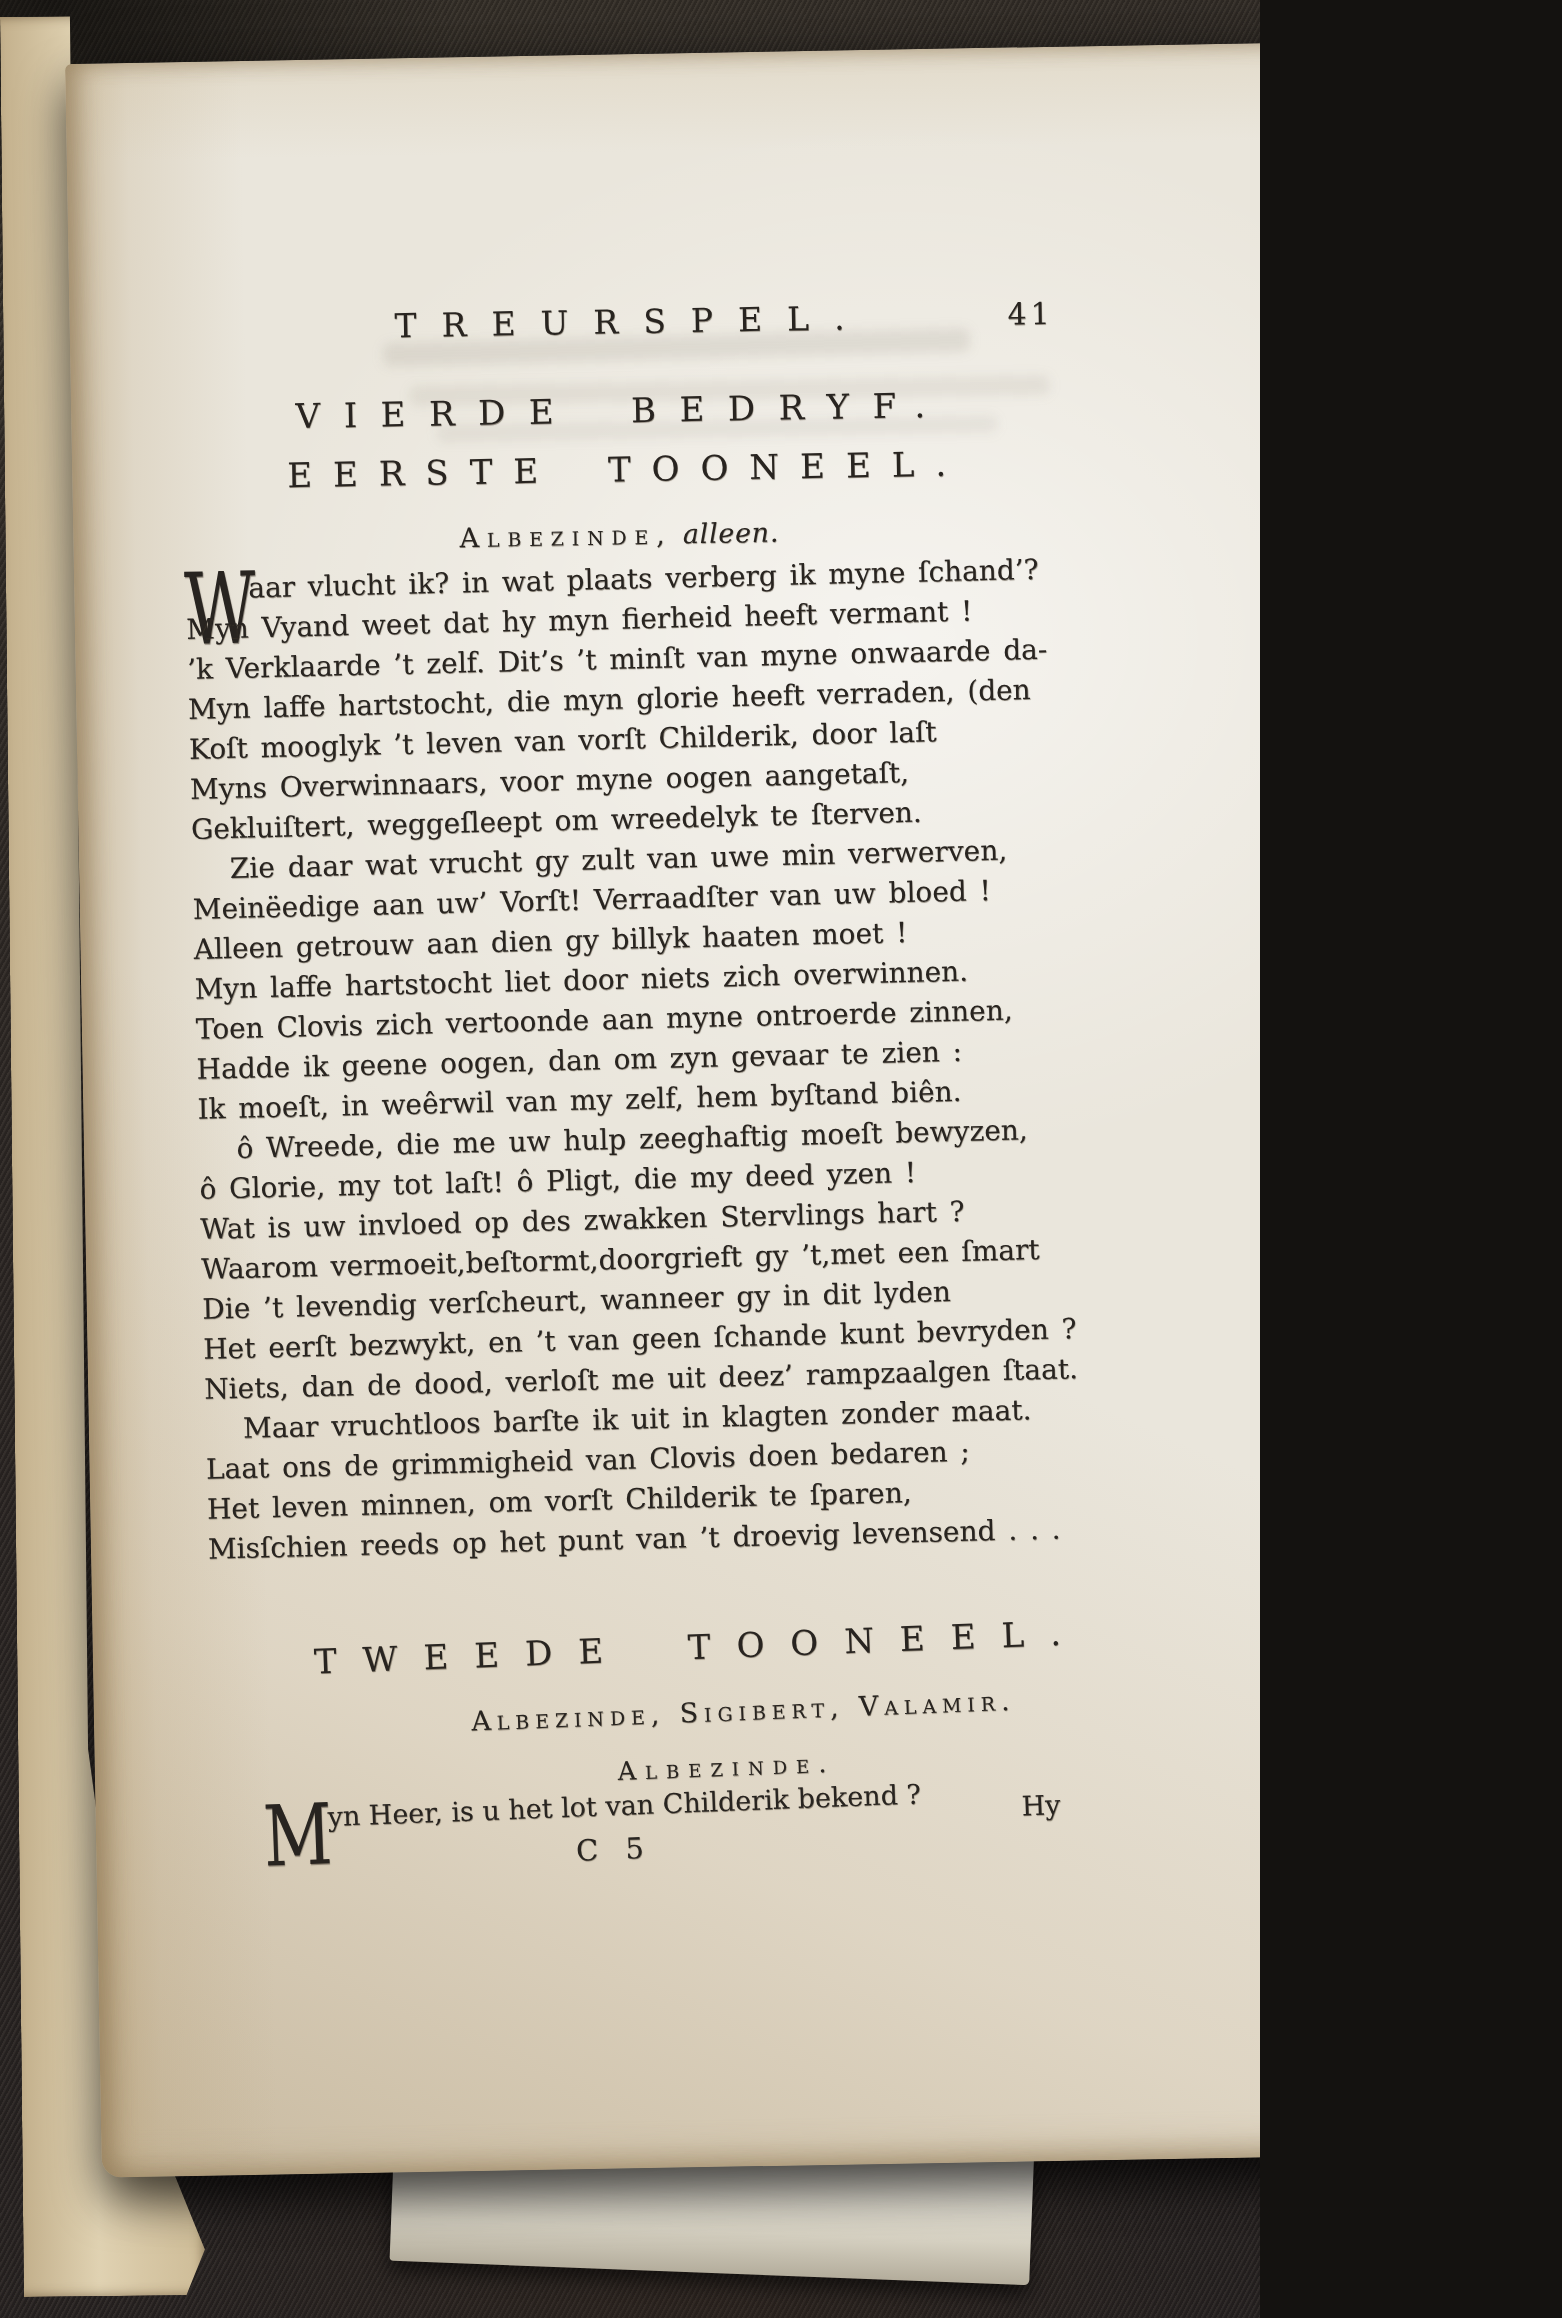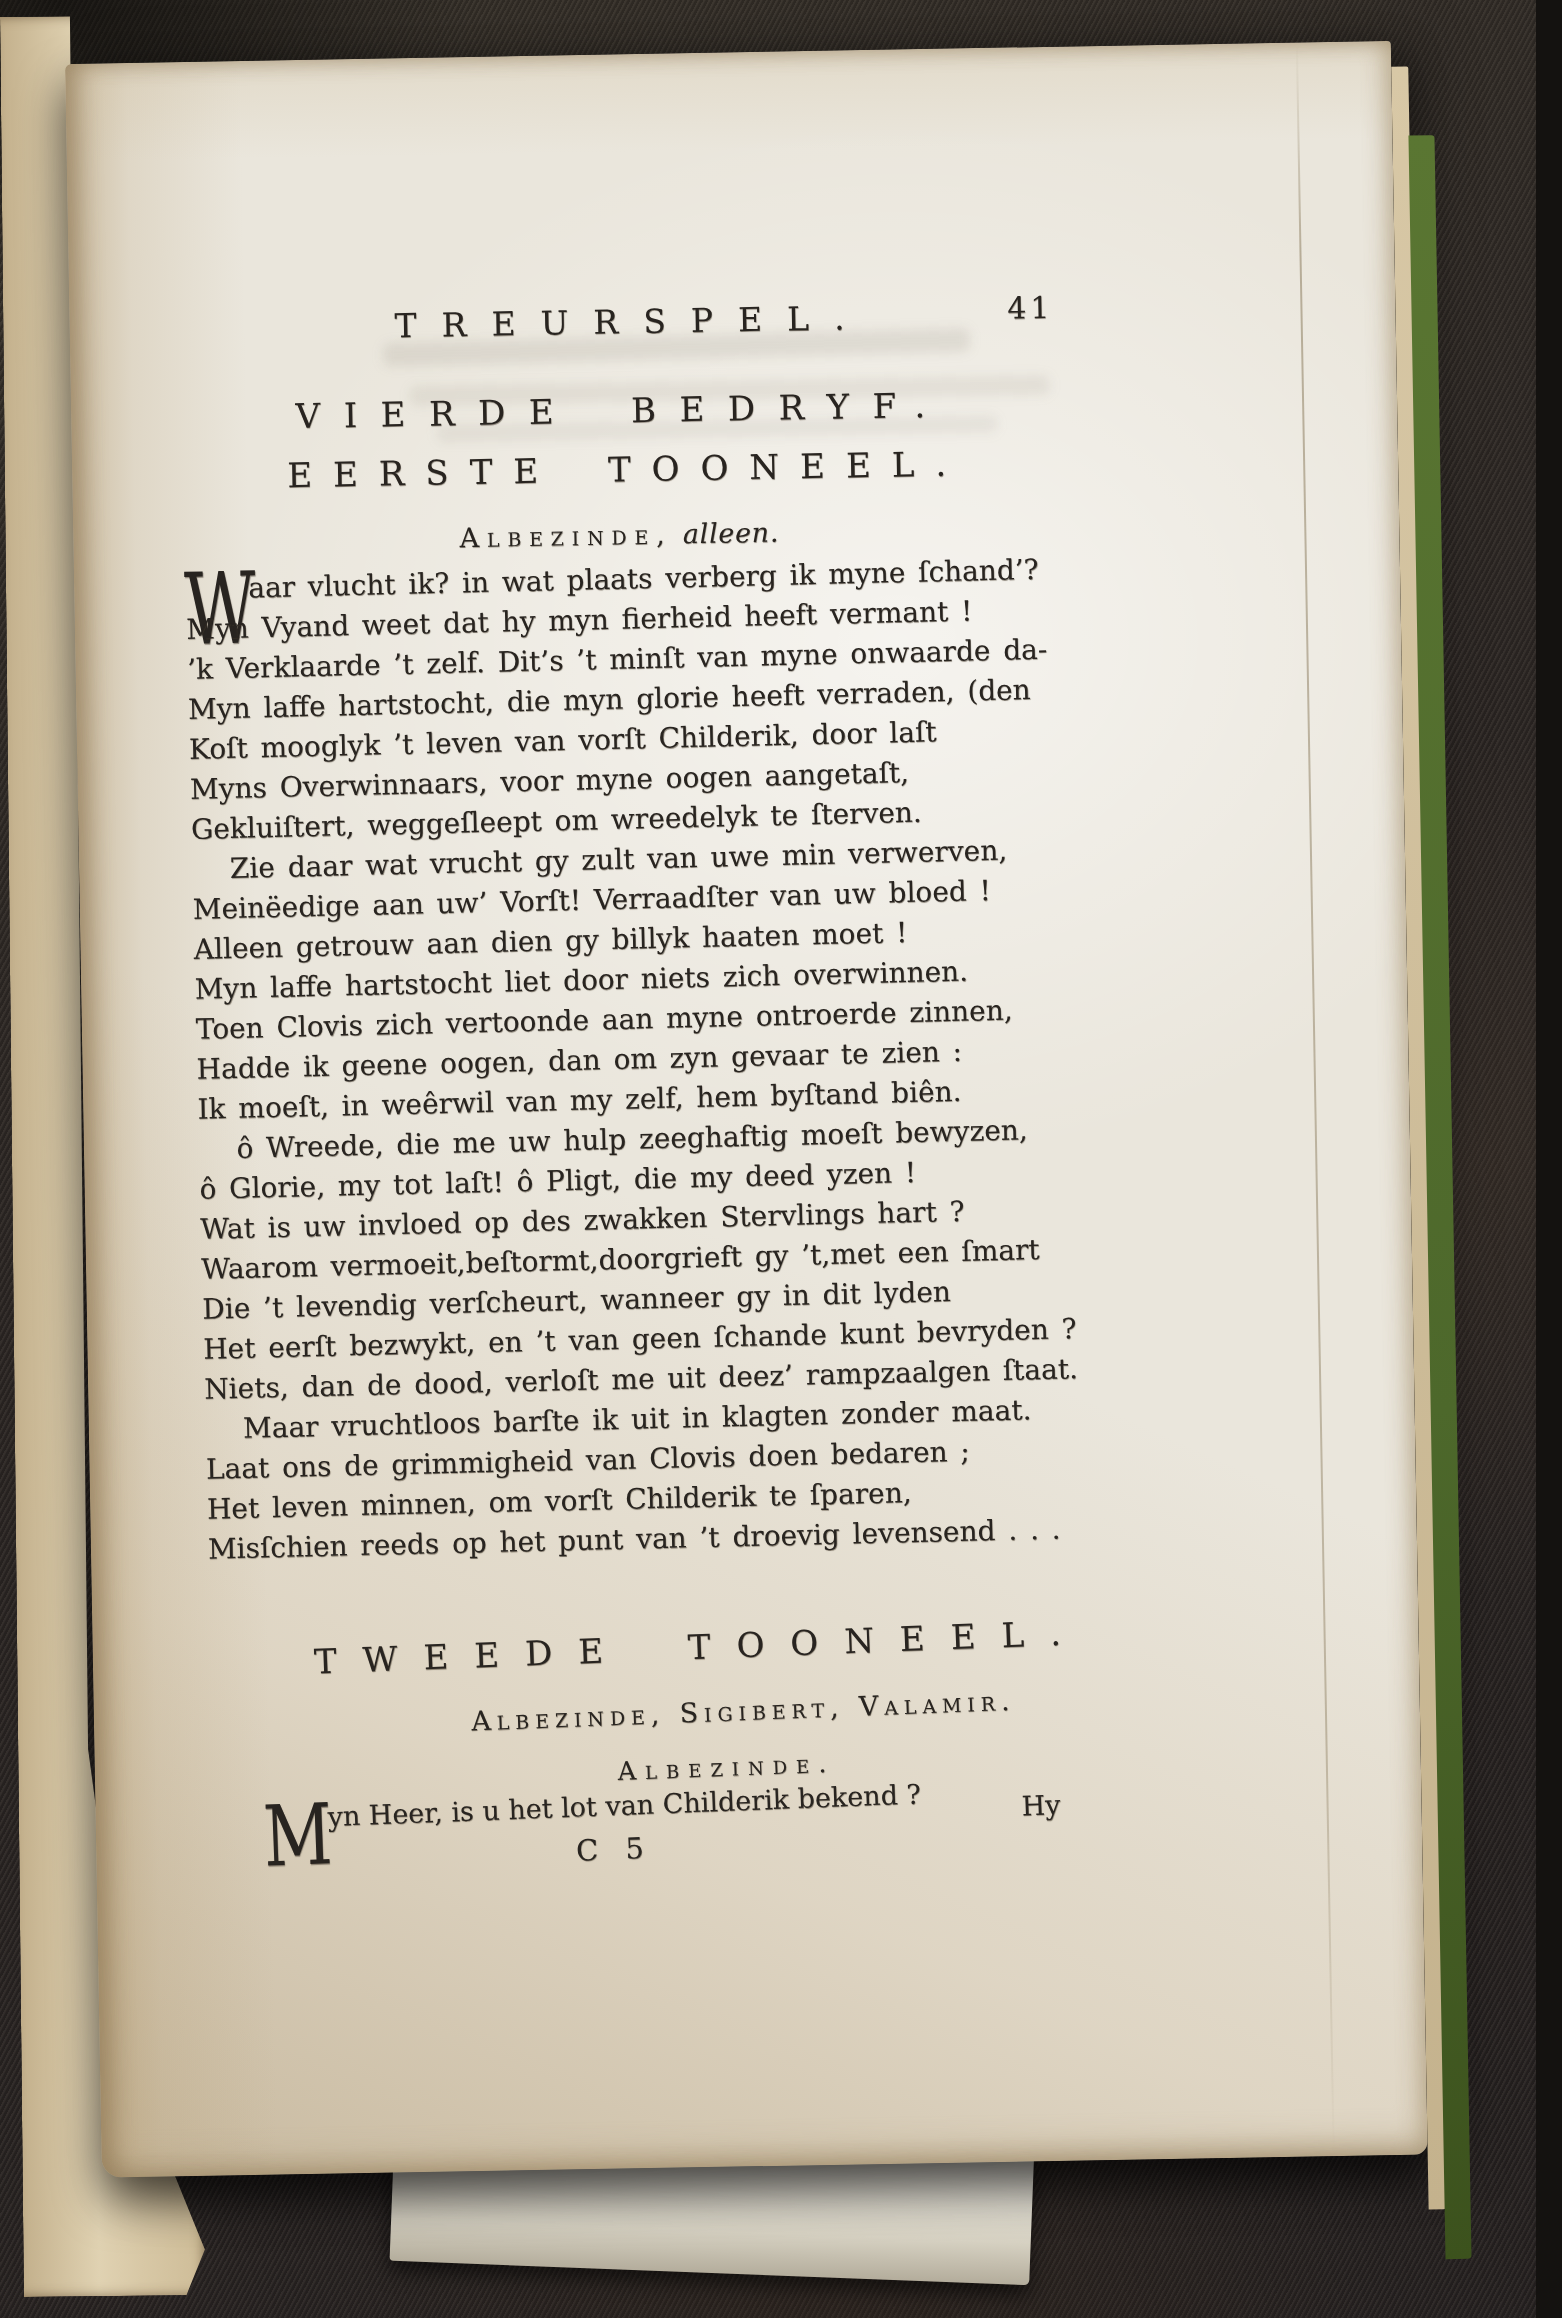--- a/index.html
+++ b/index.html
@@ -4,21 +4,21 @@
 <style>
   :root{
     --paper:#eae6dc;
     --ink:#282420;
     --green:#4d682b;
     --fabric:#2a2523;
   }
   html,body{margin:0;padding:0;background:#141210;}
   #canvas{
     position:relative;
-    width:1536px;height:2319px;
+    width:1260px;height:2319px;
     overflow:hidden;
     font-family:"DejaVu Serif", serif;
     color:var(--ink);
     background:
       radial-gradient(587px 405px at 4% 0%, rgba(0,0,0,0.55), transparent 70%),
       radial-gradient(816px 620px at 97% 50%, rgba(100,80,58,0.16), transparent 70%),
       radial-gradient(718px 489px at 55% 102%, rgba(55,40,26,0.30), transparent 75%),
       repeating-linear-gradient(118deg, rgba(165,152,136,0.09) 0 1.3px, rgba(18,14,12,0.13) 2.6px 4.6px),
       linear-gradient(160deg, #353029 0%, var(--fabric) 45%, #242020 100%);
   }
@@ -77,21 +77,21 @@
   .ghost.g1{left:313px;top:282px;width:587px;height:23.5px;transform:rotate(-0.5deg);}
   .ghost.g2{left:339px;top:328px;width:640px;height:19.6px;background:rgba(128,120,106,0.12);}
   .ghost.g3{left:365px;top:367px;width:561px;height:18px;background:rgba(128,120,106,0.10);}
 
   
   .head{position:absolute;left:111px;top:0;width:946px;}
   .center{position:absolute;left:0;width:100%;text-align:center;white-space:nowrap;}
   .etched{text-shadow:0.5px 0.8px 0.7px rgba(70,58,44,0.55);}
 
   .running-title{top:248px;font-size:33px;letter-spacing:25px;transform:translateX(-21.5px);}
-  .pagenum{position:absolute;left:827px;top:243px;font-size:30px;letter-spacing:3.9px;}
+  .pagenum{position:absolute;left:827px;top:249px;font-size:30px;letter-spacing:3.9px;}
   .act-heading{top:336px;font-size:34px;letter-spacing:23.5px;word-spacing:19.6px;transform:translateX(-33px);}
   .scene1-heading{top:395px;font-size:34px;letter-spacing:21px;word-spacing:17px;transform:translateX(-29px);}
 
   .stage-line{top:465px;transform:translateX(-38px);font-size:27px;}
   .sc{font-variant:small-caps;letter-spacing:7.8px;}
   .stage-dir{font-style:italic;letter-spacing:0.7px;margin-left:10.4px;}
 
   .verse{
     position:absolute;left:111px;top:508px;width:966px;
     transform:rotate(-0.35deg);transform-origin:left top;

